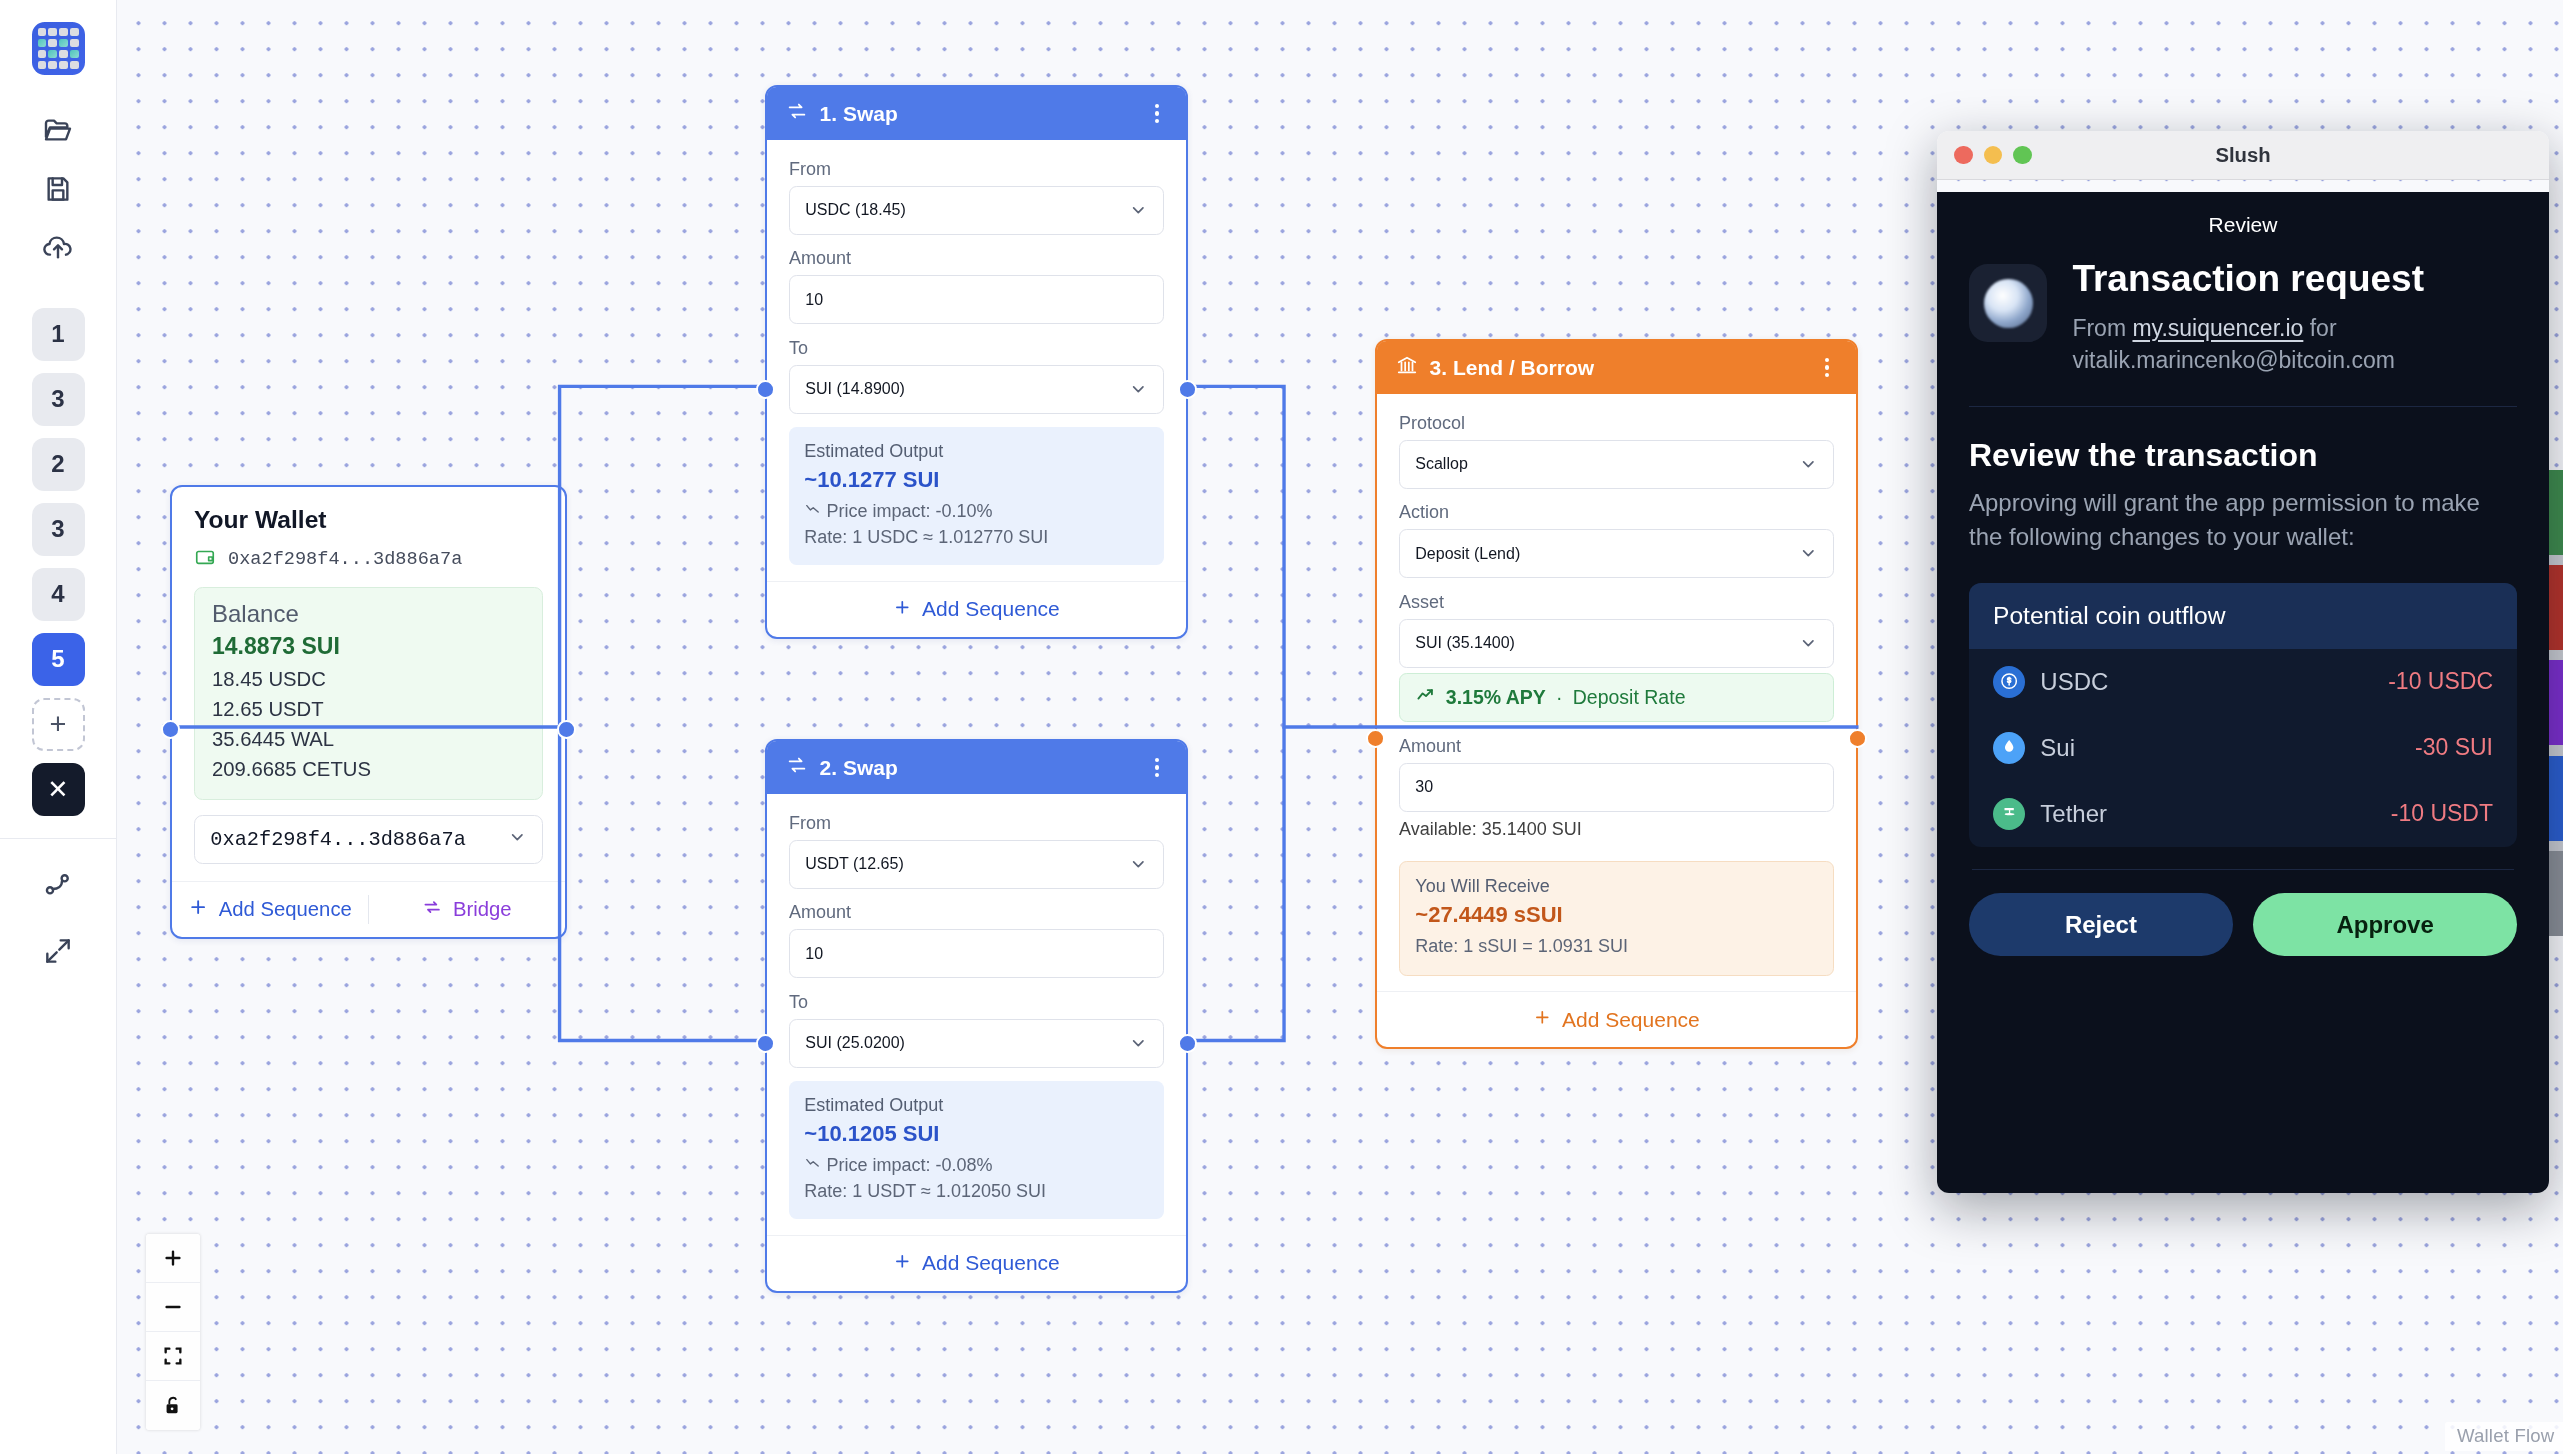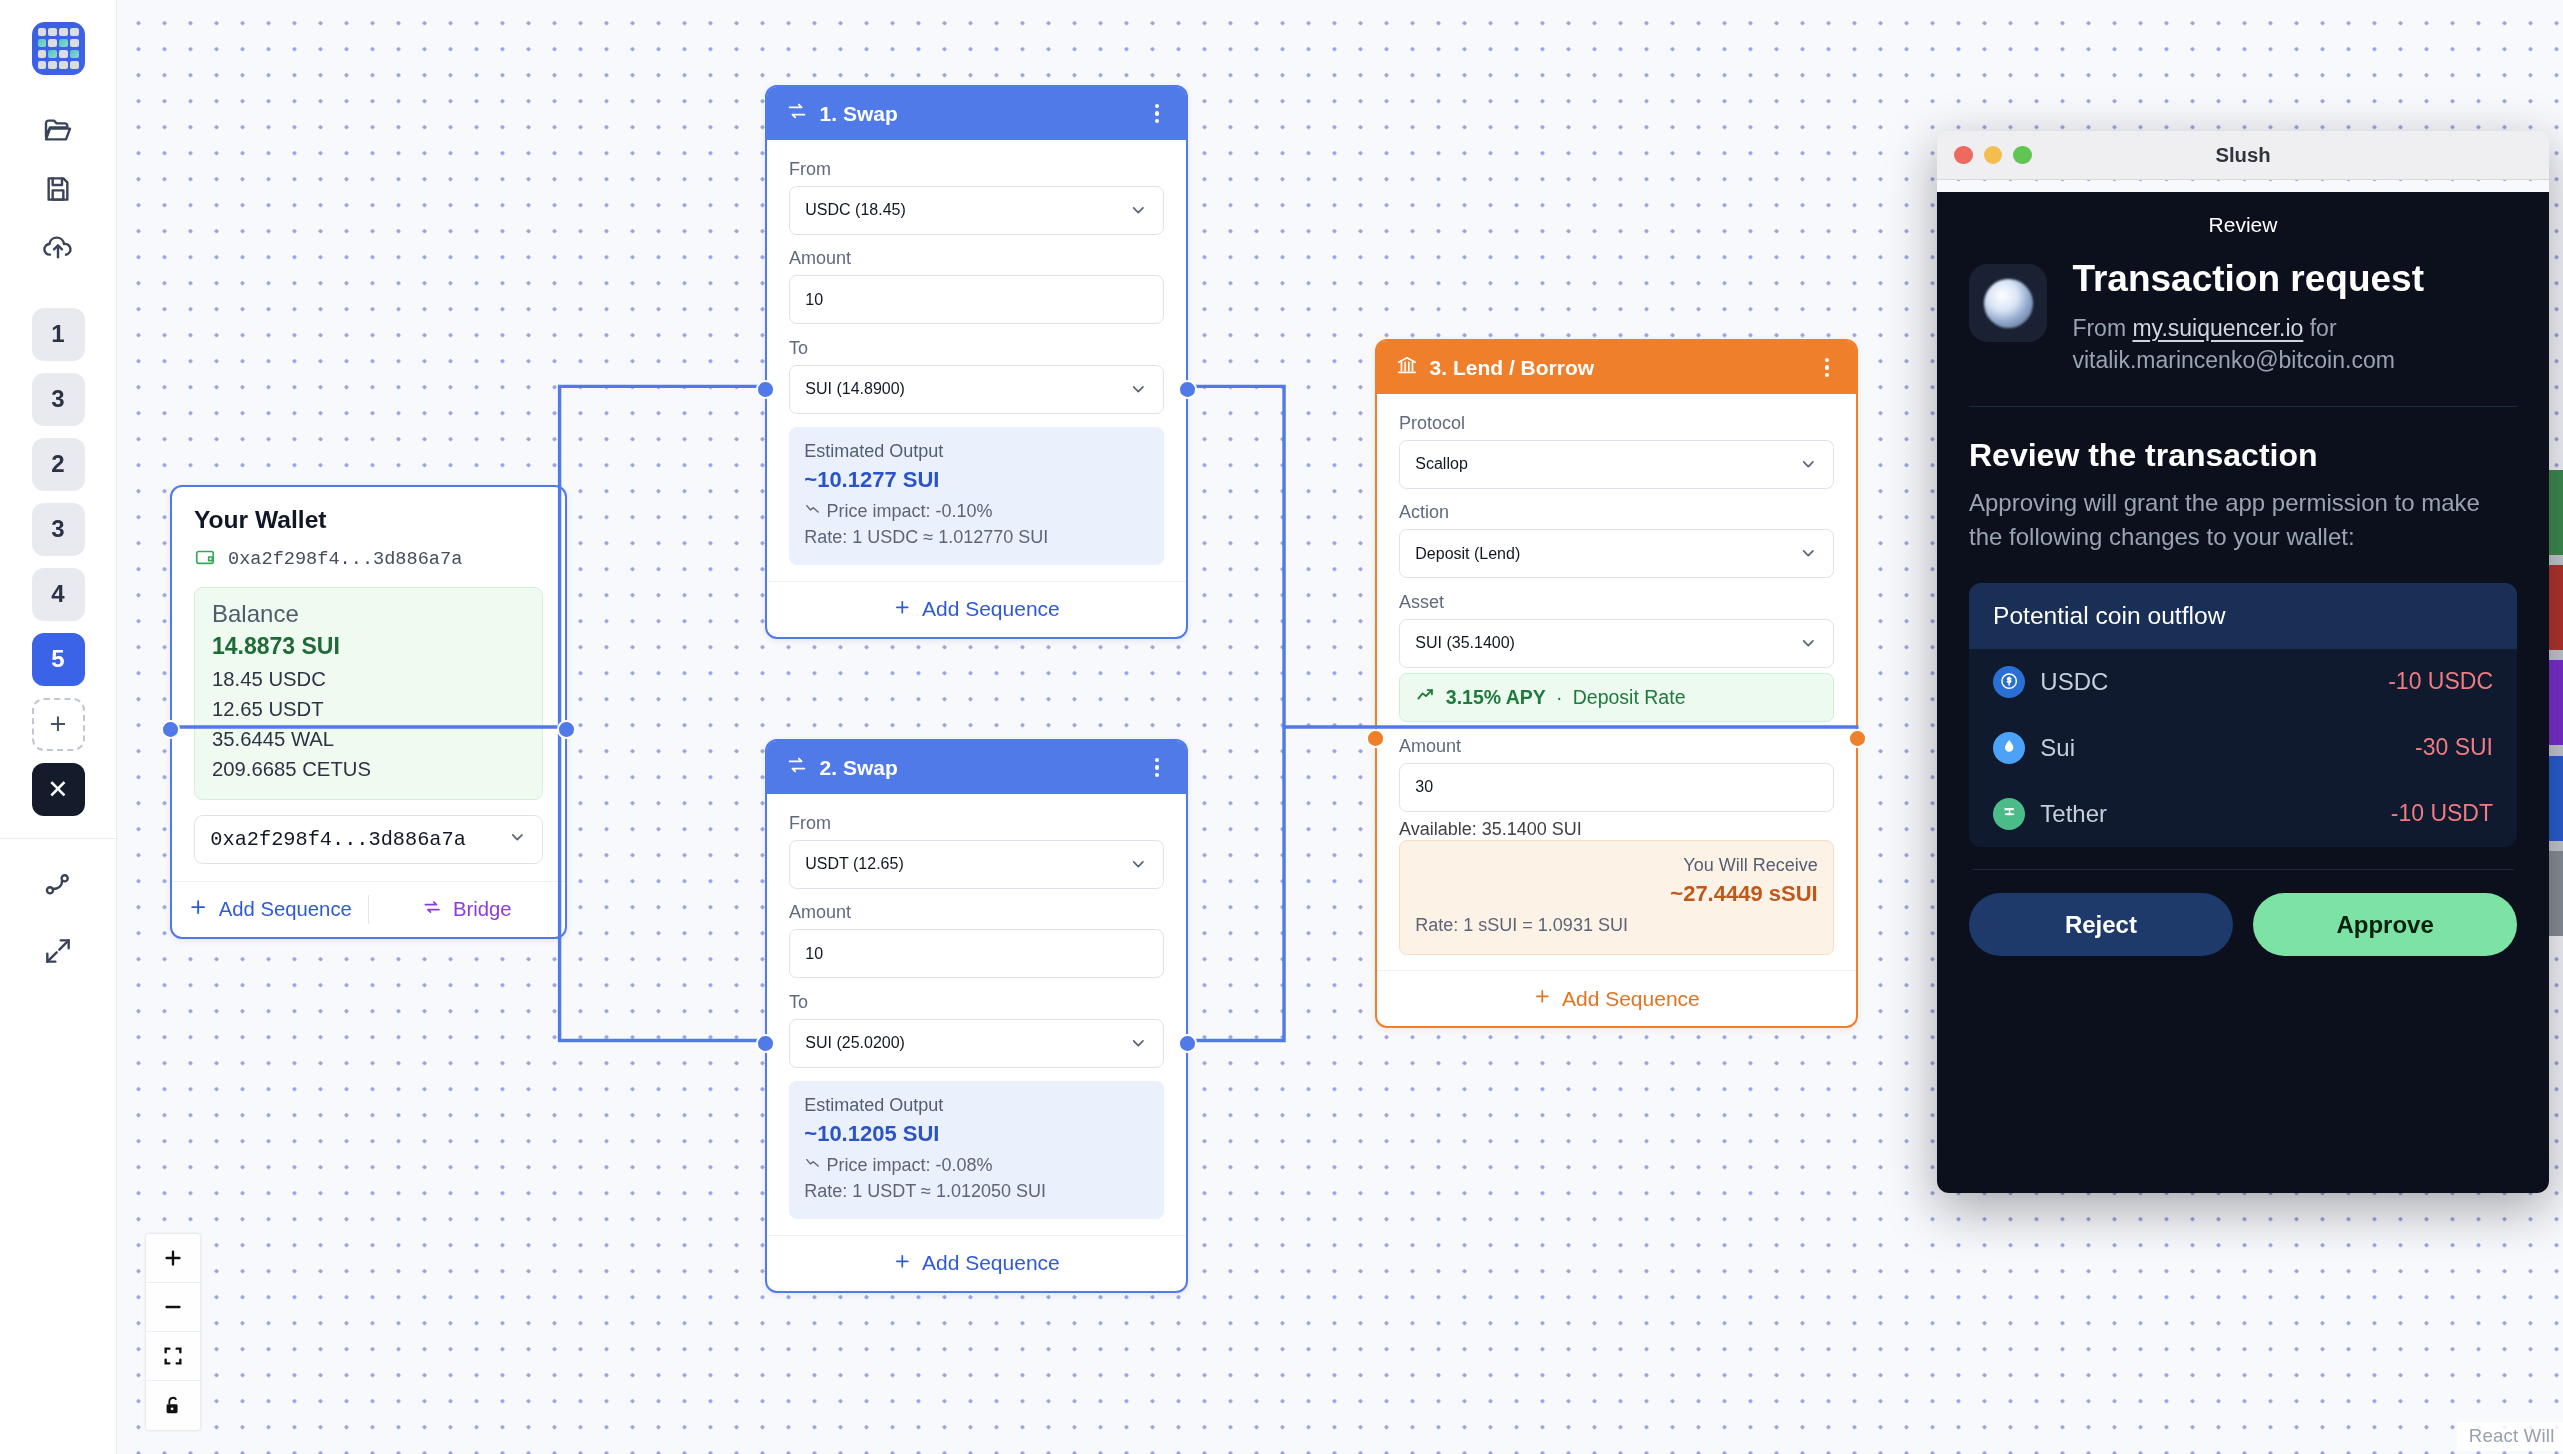--- a/index.html
+++ b/index.html
@@ -578,21 +578,21 @@
         </span>
         <span>3.15% APY</span>
         <span class="dot">·</span>
         <span class="dot">Deposit Rate</span>
       </div>
       <div class="fld-label" style="margin-top:13.6px;">Amount</div>
       <div class="inp">
           <span>30</span>
         </div>
       <div class="avail">Available: 35.1400 SUI</div>
-      <div class="info" style="margin-top:0;text-align:right;">
+      <div class="info" style="margin-top:21px;">
         <div class="cap">You Will Receive</div>
         <div class="big">~27.4449 sSUI</div>
         <div class="sm">Rate: 1 sSUI = 1.0931 SUI</div>
       </div>
     </div>
     <div class="node-ft">
       <span>
         <svg viewBox="0 0 24 24" width="18.6" height="18.6" fill="none" stroke="currentColor" stroke-width="2.2" stroke-linecap="round">
             <path d="M12 5v14M5 12h14"></path>
           </svg>
@@ -680,16 +680,16 @@
       </div>
 
       <div class="s-rule2"></div>
       <div class="s-actions">
         <button class="s-btn reject">Reject</button>
         <button class="s-btn approve">Approve</button>
       </div>
     </div>
   </div>
 
-  <div id="attrib">React Will</div>
+  <div id="attrib">Wallet Flow</div>
 
 </div>
 
 
 </body></html>

